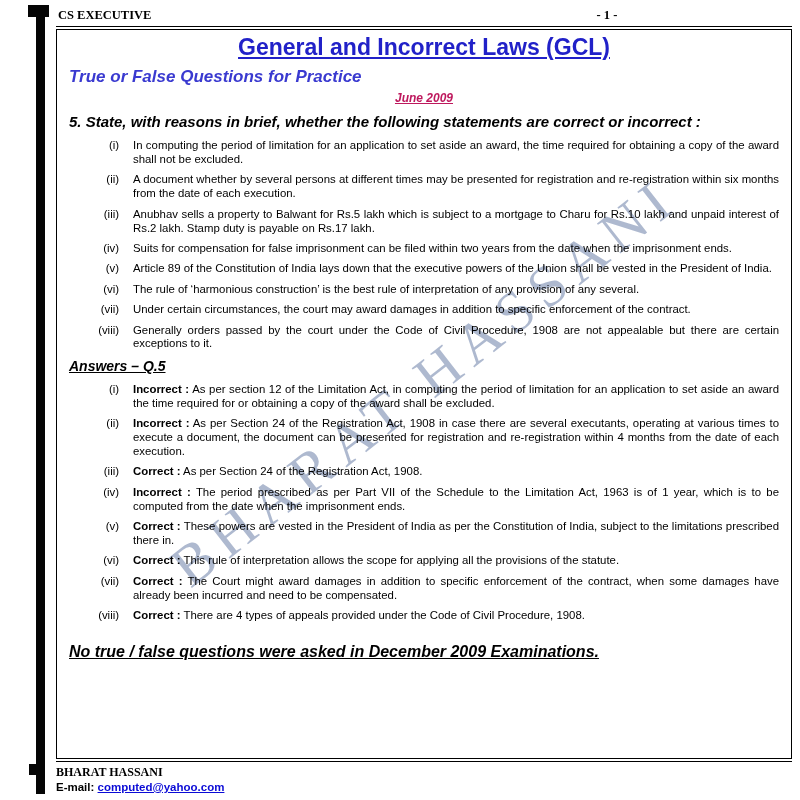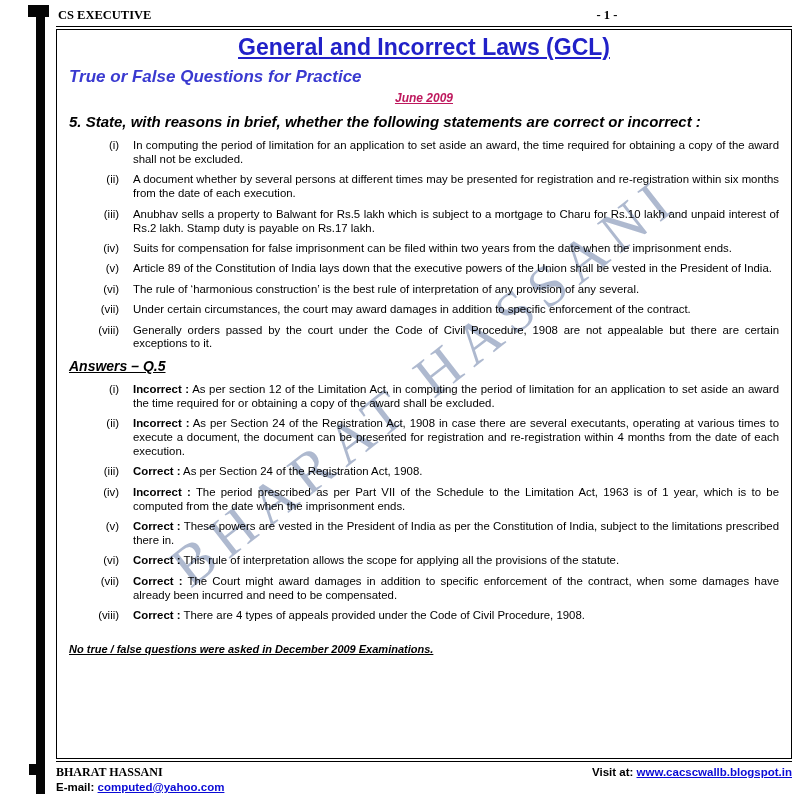--- a/index.html
+++ b/index.html
@@ -36,21 +36,21 @@
             font-size:12px;text-decoration:underline;margin:0 0 8px 0;}
   .intro{font-weight:bold;font-style:italic;font-size:15px;margin:0 0 9px 0;}
 
   .row{display:flex;margin-bottom:6.5px;font-size:11.4px;line-height:1.22;}
   .marker{flex:none;width:50px;text-align:right;padding-right:14px;}
   .rtext{flex:1;text-align:justify;}
   .verdict{font-weight:bold;}
 
   .answers-heading{font-weight:bold;font-style:italic;font-size:14px;
                    text-decoration:underline;margin:2px 0 9px 0;}
-  .closing{font-weight:bold;font-style:italic;font-size:11px;
+  .closing{font-weight:bold;font-style:italic;font-size:16px;
            text-decoration:underline;margin:20px 0 0 0;}
   .session.bottom{margin:4px 0 2px 0;}
 
   .footer{border-top:1px solid #000;margin-top:2px;padding-top:3px;
           display:flex;justify-content:space-between;font-size:11.5px;line-height:1.25;}
   .footer .fl{text-align:left;}
   .footer .fr{text-align:right;}
   .footer .fname{font-family:"Liberation Serif", serif;font-weight:bold;font-size:12px;}
   .flabel{font-weight:bold;}
   .flink{color:#0b0bd6;font-weight:bold;text-decoration:underline;cursor:pointer;}
@@ -153,21 +153,17 @@
 
     <div class="footer">
       <div class="fl">
         <div class="fname">BHARAT HASSANI</div>
         <div>
           <span class="flabel">E-mail:</span>
           <span class="flink">computed@yahoo.com</span>
         </div>
       </div>
       <div class="fr">
-        <div>
-          <span class="flabel">Visit at:</span>
-          <span class="flink">www.cacscwallb.blogspot.in</span>
-        </div>
       </div>
     </div>
 
   </div>
 </div>
 
 </body></html>

